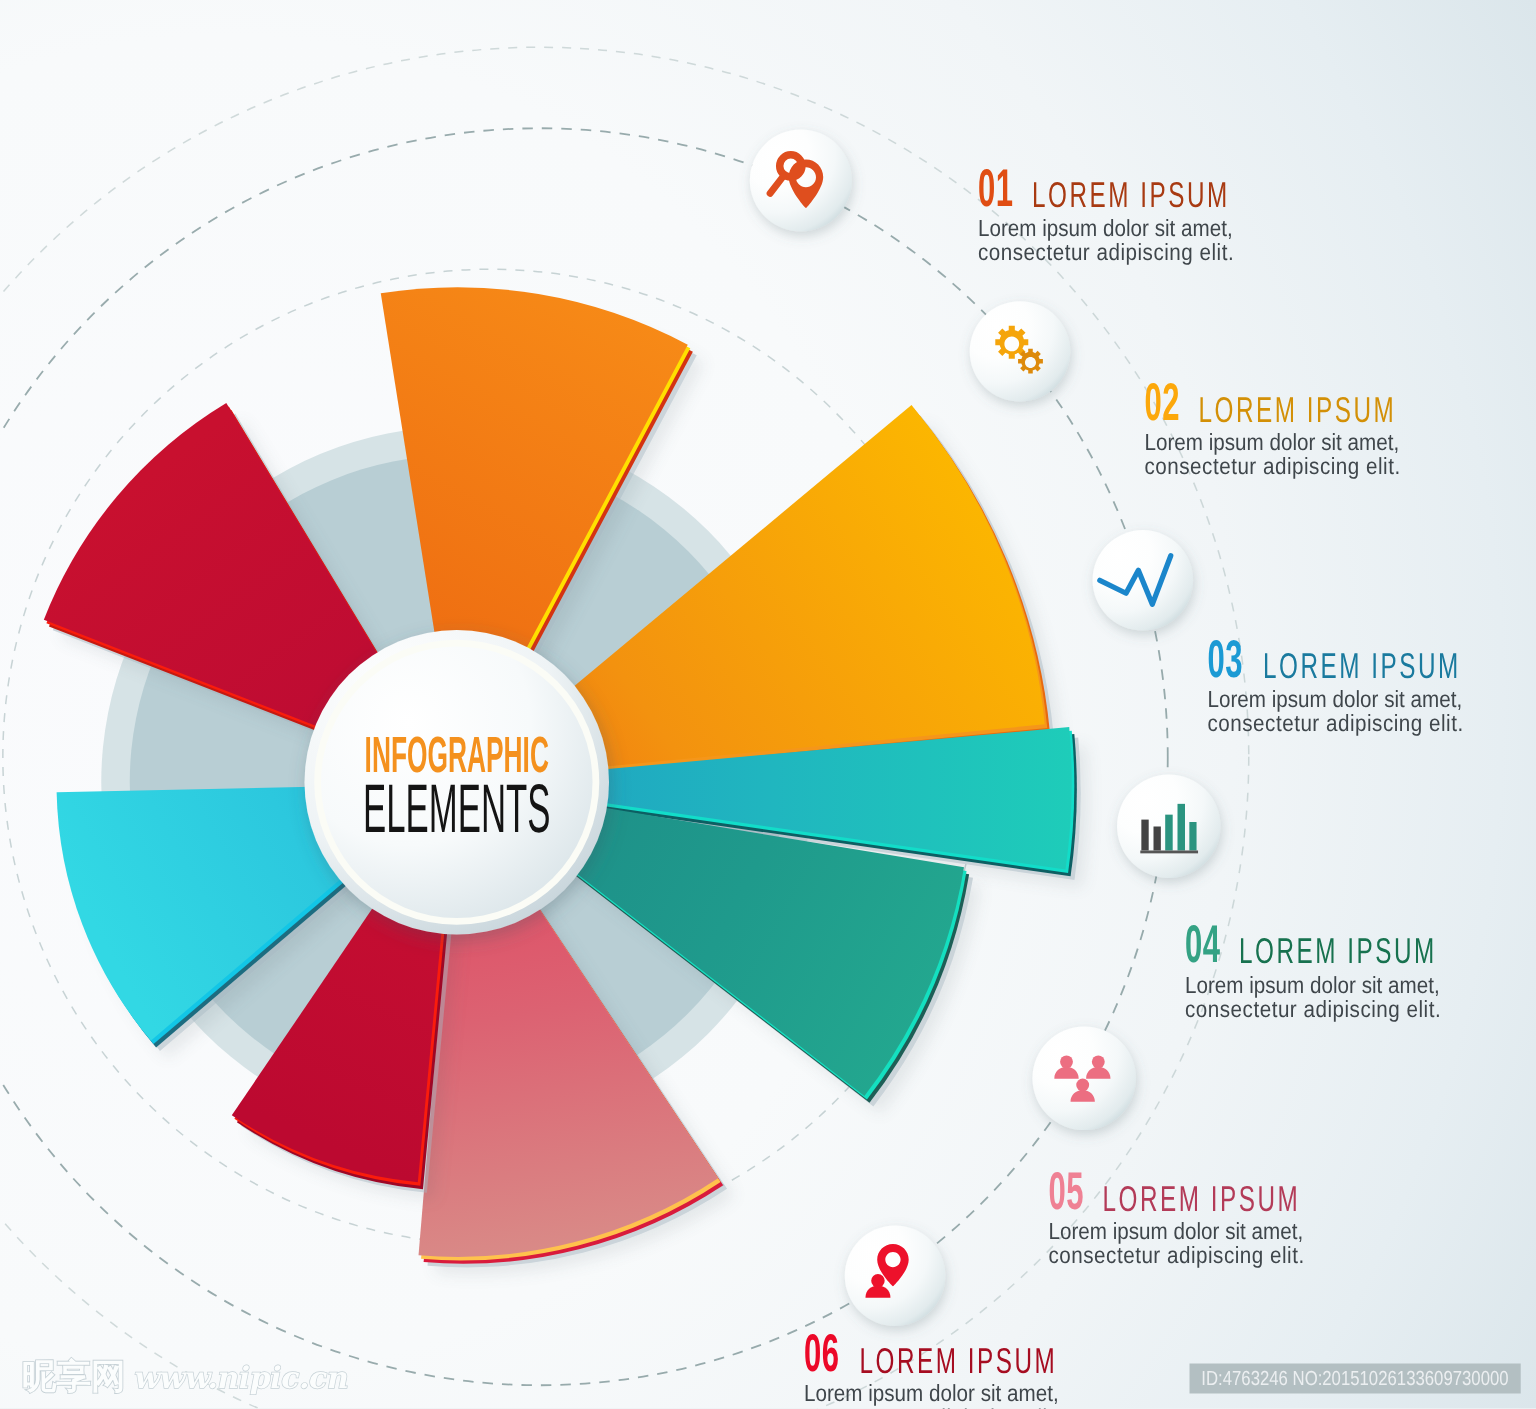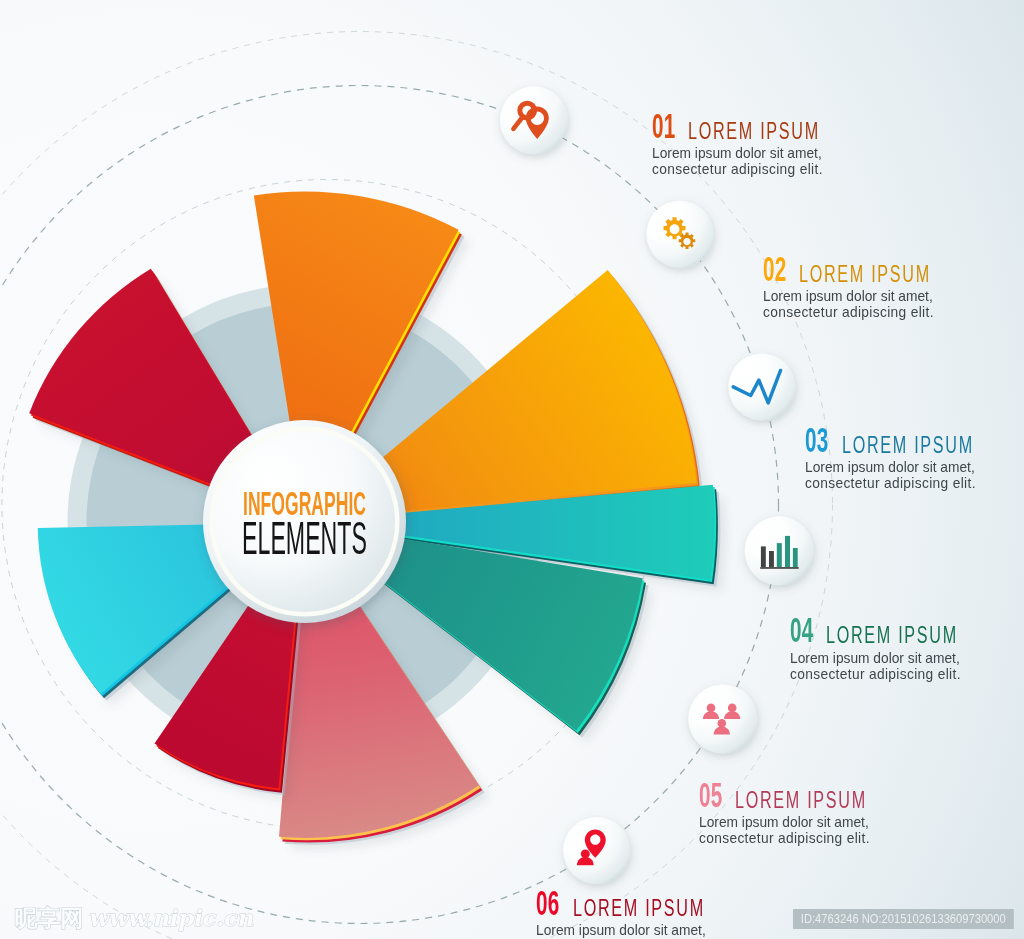--- a/index.html
+++ b/index.html
@@ -24,21 +24,21 @@
   .body{font-family:"Liberation Sans",sans-serif;font-size:15.55px;
         color:#3f464b;line-height:16px;letter-spacing:0;white-space:nowrap;
         display:block;transform:scaleX(.885);transform-origin:left top;}
   .body.l2{letter-spacing:0.38px;}
 
   
   #wm{position:absolute;left:14.6px;top:906px;display:flex;align-items:baseline;gap:6px;}
   #wm .cn{font-family:"DejaVu Sans",sans-serif;font-size:23px;font-weight:bold;
           color:#fbfdfd;-webkit-text-stroke:1.15px #c6d1d6;letter-spacing:0px;
           line-height:24px;paint-order:stroke fill;}
-  #wm .site{font-family:"DejaVu Serif",serif;font-style:italic;font-size:23px;
+  #wm .site{font-family:"DejaVu Serif",serif;font-style:italic;font-size:20px;
             font-weight:bold;color:#fbfdfd;-webkit-text-stroke:0.95px #c6d1d6;
             line-height:24px;letter-spacing:-0.3px;paint-order:stroke fill;}
   #badge{position:absolute;left:793px;top:908.8px;height:20.7px;
          background:#b3bfc2;color:#eceff1;white-space:nowrap;
          font-family:"Liberation Sans",sans-serif;font-size:13.5px;
          line-height:20.7px;letter-spacing:0;padding:0 9.5px;
          transform:scaleX(0.827);transform-origin:left top;}
 </style>
 </head>
 <body>

